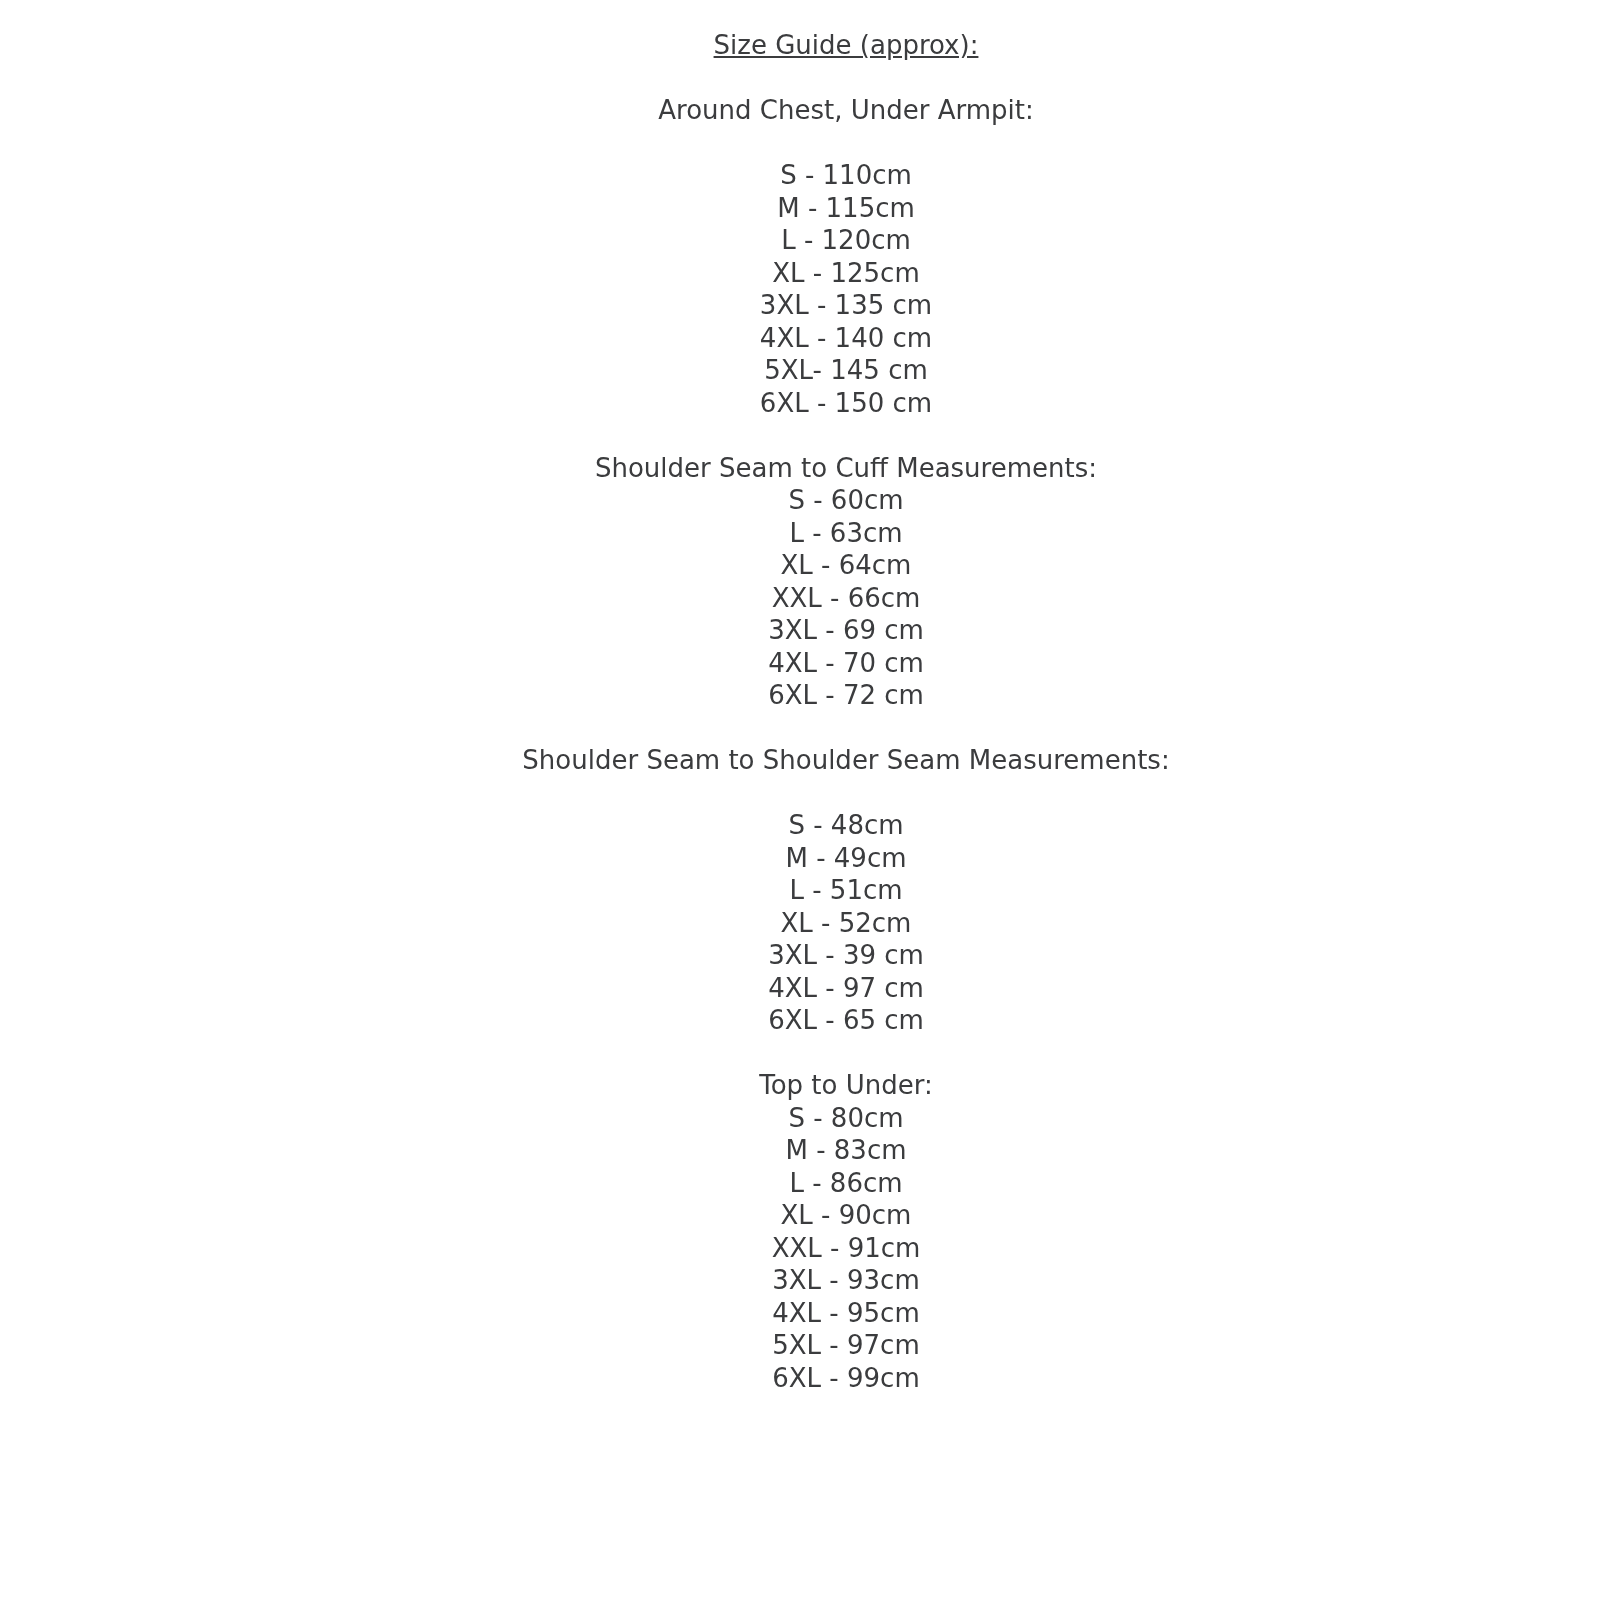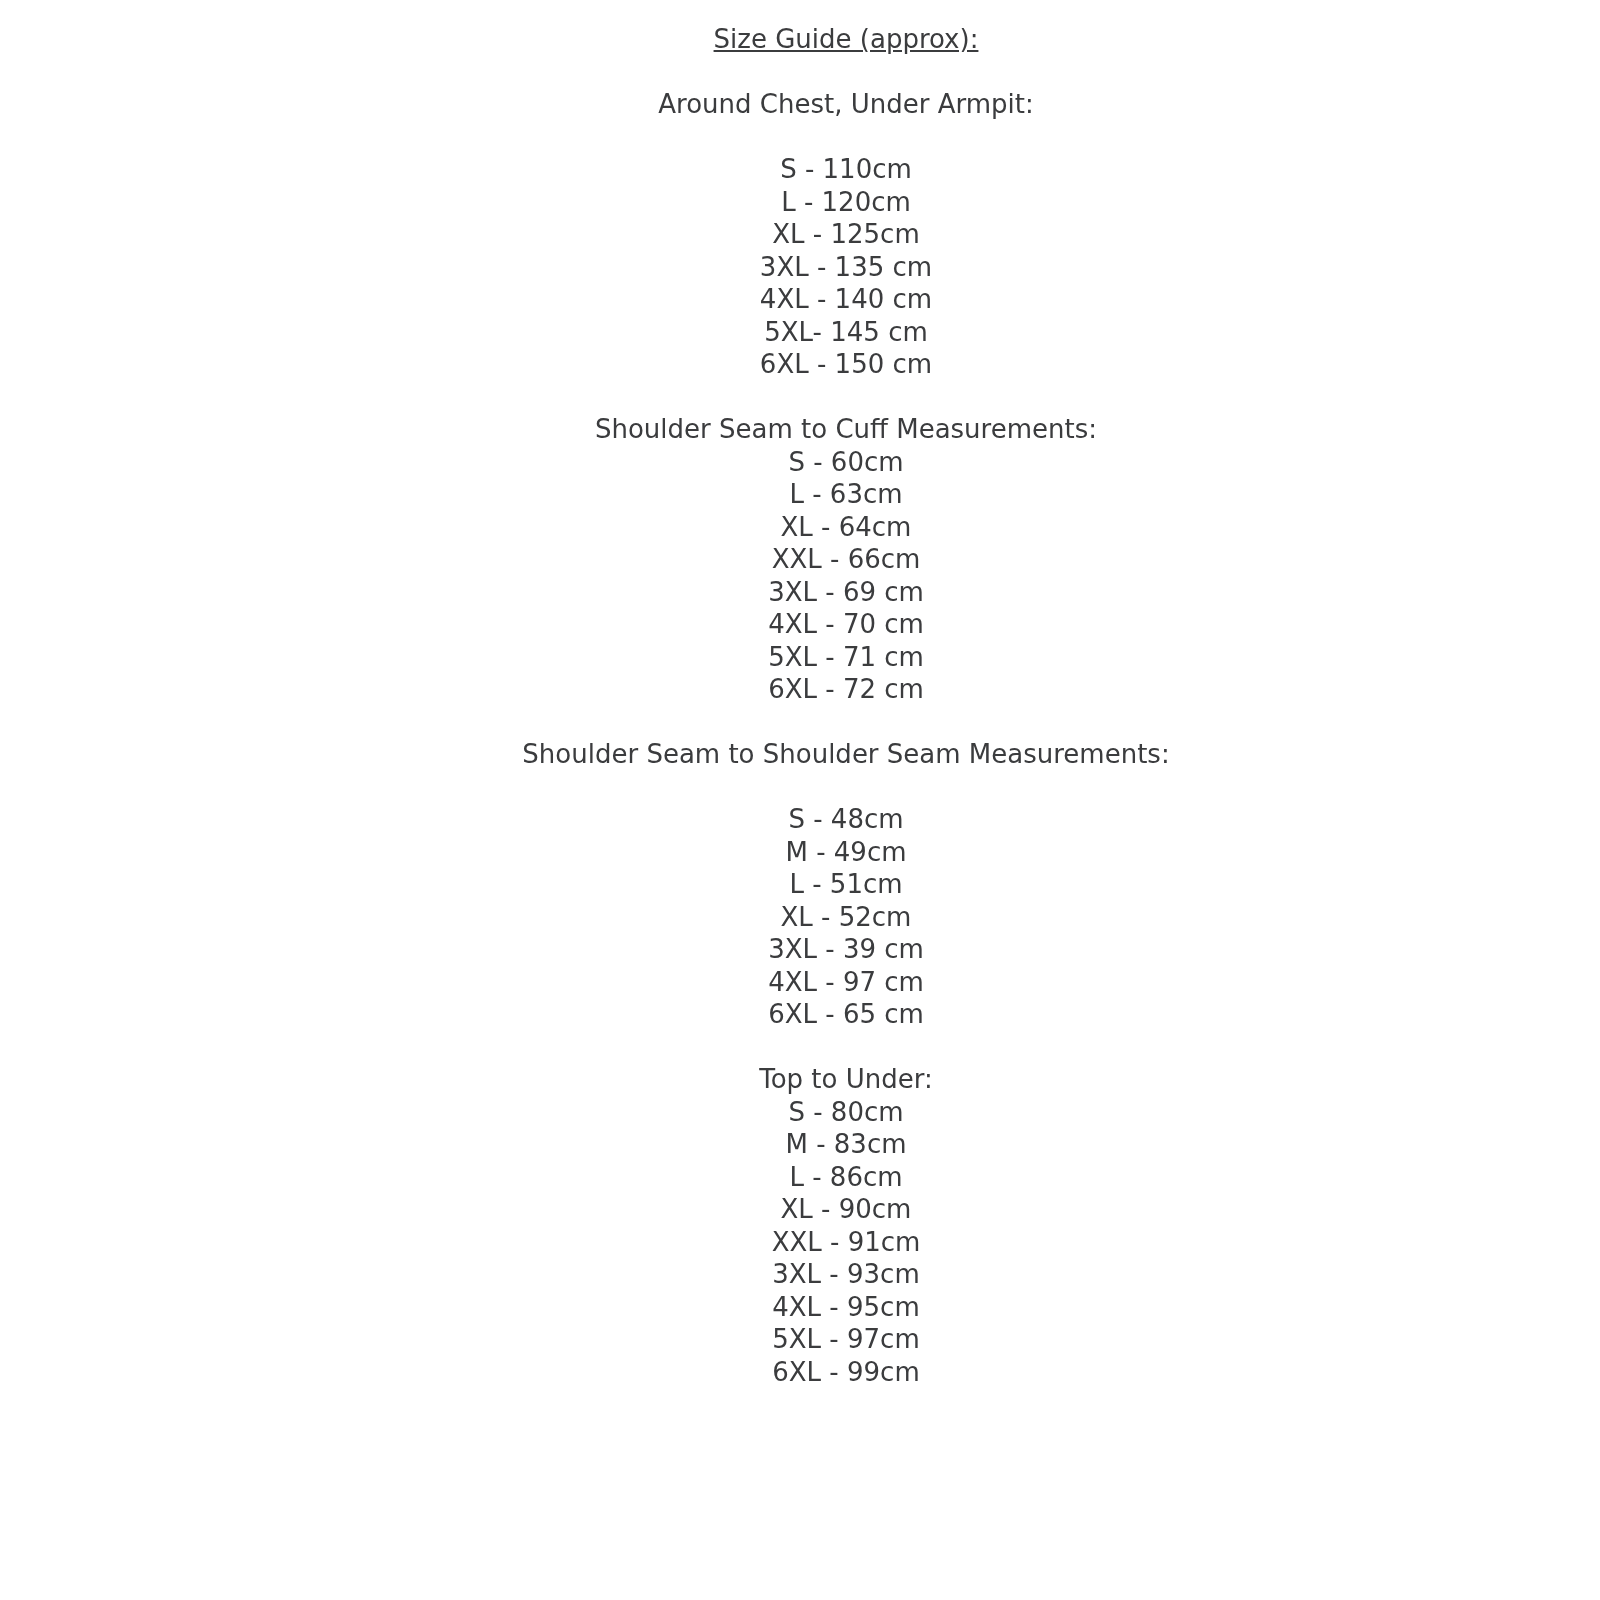--- a/index.html
+++ b/index.html
@@ -8,21 +8,21 @@
     background: #ffffff;
   }
   body {
     width: 1600px;
     height: 1600px;
     overflow: hidden;
   }
   .doc {
     box-sizing: border-box;
     width: 1600px;
-    padding-top: 23px;
+    padding-top: 29px;
     padding-left: 92px;
     text-align: center;
     font-family: "DejaVu Sans", "Liberation Sans", sans-serif;
     font-size: 26px;
     line-height: 32.5px;
     color: #3b3c3e;
   }
   .line {
     white-space: pre;
   }
@@ -37,36 +37,36 @@
 <body>
 
 <div class="doc">
 
   <div class="line title">Size Guide (approx):</div>
   <div class="spacer"></div>
 
   <div class="line heading">Around Chest, Under Armpit:</div>
   <div class="spacer"></div>
   <div class="line">S - 110cm</div>
+  <div class="line">M - 115cm</div>
   <div class="line">L - 120cm</div>
   <div class="line">XL - 125cm</div>
   <div class="line">3XL - 135 cm</div>
   <div class="line">4XL - 140 cm</div>
   <div class="line">5XL- 145 cm</div>
   <div class="line">6XL - 150 cm</div>
   <div class="spacer"></div>
 
   <div class="line heading">Shoulder Seam to Cuff Measurements:</div>
   <div class="line">S - 60cm</div>
   <div class="line">L - 63cm</div>
   <div class="line">XL - 64cm</div>
   <div class="line">XXL - 66cm</div>
   <div class="line">3XL - 69 cm</div>
   <div class="line">4XL - 70 cm</div>
-  <div class="line">5XL - 71 cm</div>
   <div class="line">6XL - 72 cm</div>
   <div class="spacer"></div>
 
   <div class="line heading">Shoulder Seam to Shoulder Seam Measurements:</div>
   <div class="spacer"></div>
   <div class="line">S - 48cm</div>
   <div class="line">M - 49cm</div>
   <div class="line">L - 51cm</div>
   <div class="line">XL - 52cm</div>
   <div class="line">3XL - 39 cm</div>

